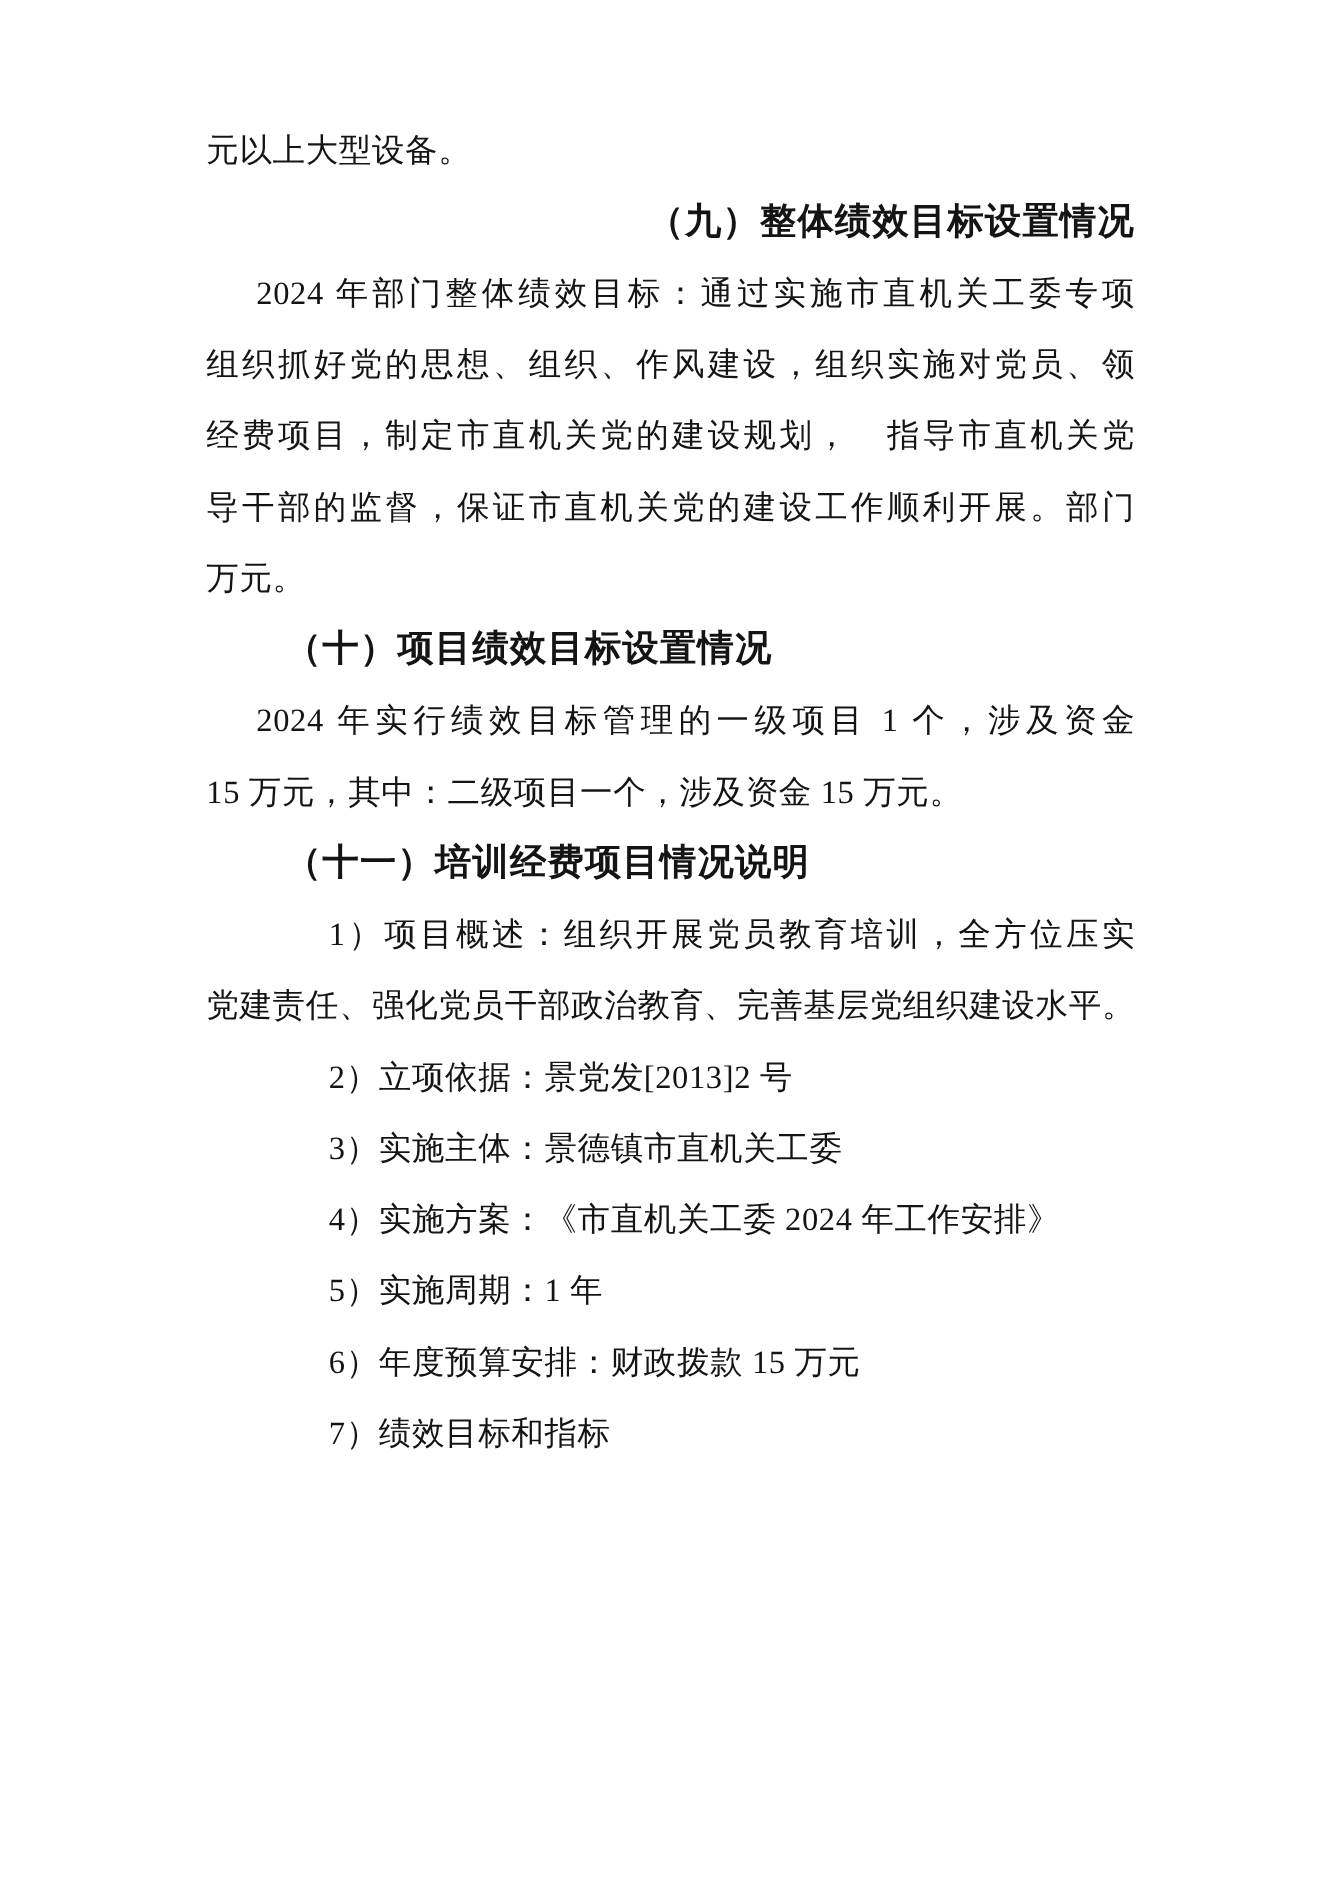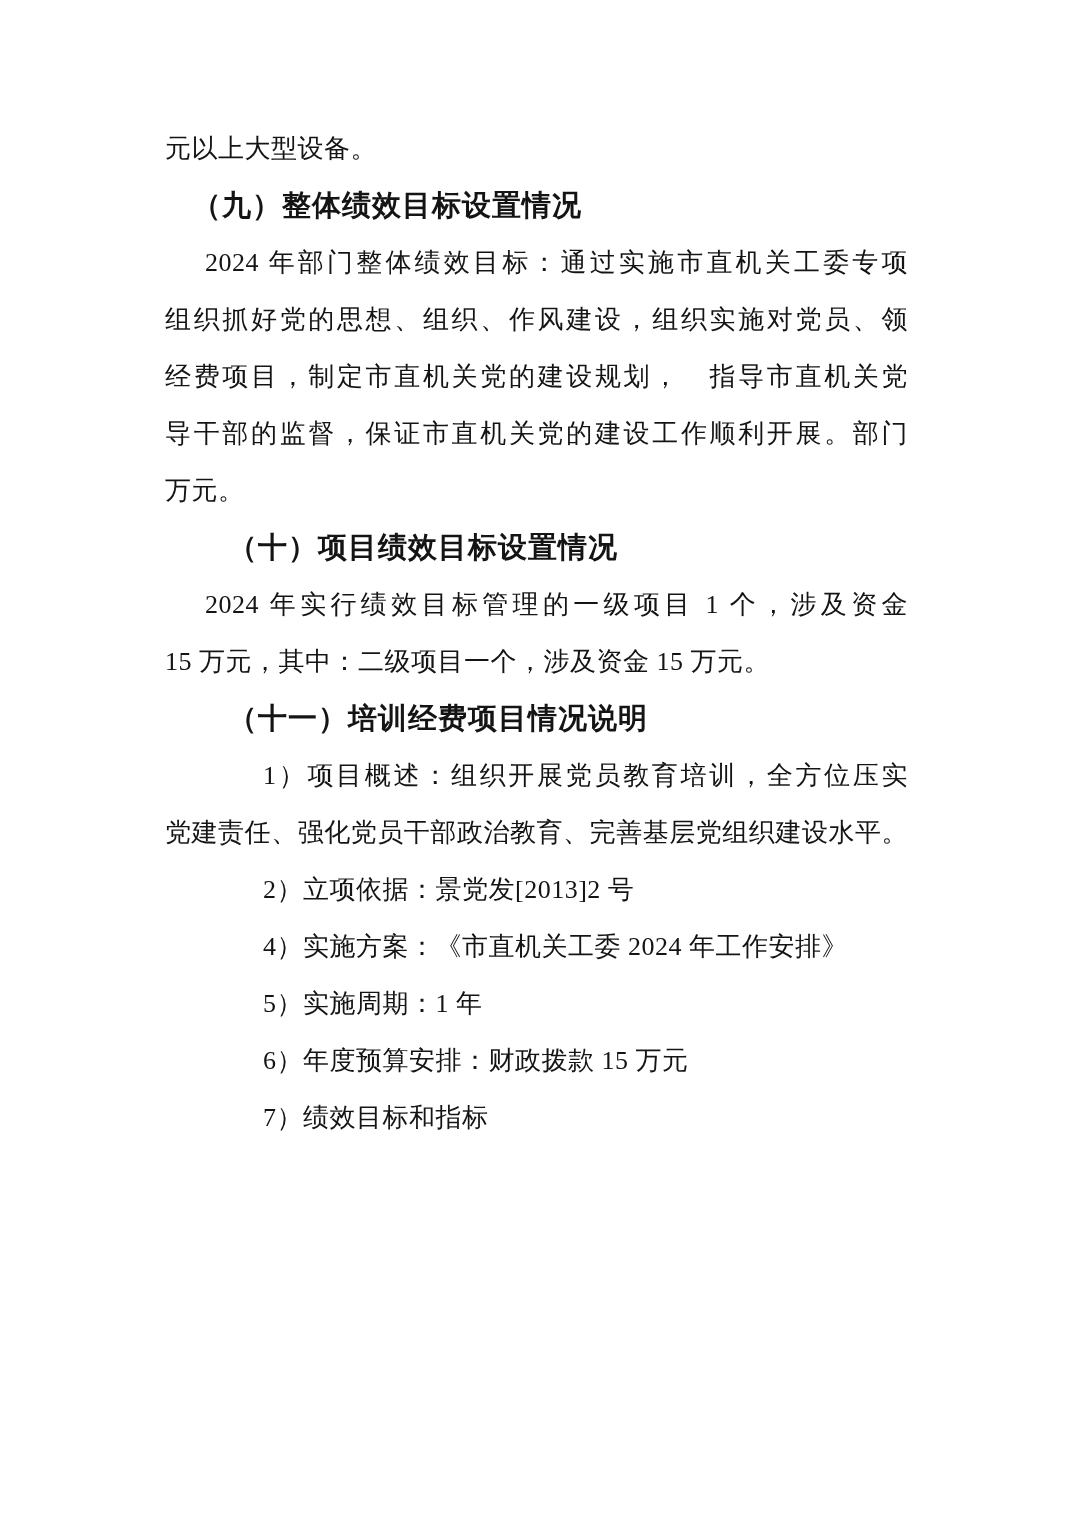--- a/index.html
+++ b/index.html
@@ -7,21 +7,21 @@
     padding: 0;
     background: #ffffff;
   }
   .page {
     position: relative;
     width: 1074px;
     height: 1312px;
     margin: 0 auto;
     background: #ffffff;
     box-sizing: border-box;
-    padding: 120px 166px 0 165px;
+    padding: 92px 166px 0 165px;
     font-family: "Liberation Serif", "DejaVu Serif", serif;
     color: #141414;
     overflow: hidden;
   }
   .line {
     font-size: 26px;
     line-height: 57px;
     height: 57px;
     white-space: nowrap;
     letter-spacing: 0.5px;
@@ -32,21 +32,21 @@
     text-align: justify;
     text-align-last: justify;
     text-justify: inter-character;
     overflow: hidden;
   }
   .h {
     font-weight: 700;
     font-size: 29px;
     letter-spacing: 1px;
   }
-  .ind-h9     { margin-left: 27px; }
+  .ind-h9     { margin-left: 39px; text-align: right; }
   .ind-h10    { margin-left: 63px; }
   .ind-first  { text-indent: 40px; font-family: Liberation Serif, serif; }
   .ind-item1  { margin-left: 55px; }
   .ind-item2  { margin-left: 98px; }
   .ind2-first { text-indent: 98px; }
   .page-number {
     position: absolute;
     left: 0;
     right: 0;
     top: 1402px;
@@ -68,19 +68,20 @@
   <div class="line fill">经费项目，制定市直机关党的建设规划，　指导市直机关党</div>
   <div class="line fill">导干部的监督，保证市直机关党的建设工作顺利开展。部门</div>
   <div class="line">万元。</div>
   <div class="line h ind-h10">（十）项目绩效目标设置情况</div>
   <div class="line fill ind-first">2024 年实行绩效目标管理的一级项目 1 个，涉及资金</div>
   <div class="line">15 万元，其中：二级项目一个，涉及资金 15 万元。</div>
   <div class="line h ind-h10">（十一）培训经费项目情况说明</div>
   <div class="line fill ind2-first">1）项目概述：组织开展党员教育培训，全方位压实</div>
   <div class="line fill">党建责任、强化党员干部政治教育、完善基层党组织建设水平。</div>
   <div class="line ind-item2">2）立项依据：景党发[2013]2 号</div>
+  <div class="line ind-item2">3）实施主体：景德镇市直机关工委</div>
   <div class="line ind-item2">4）实施方案：《市直机关工委 2024 年工作安排》</div>
   <div class="line ind-item2">5）实施周期：1 年</div>
   <div class="line ind-item2">6）年度预算安排：财政拨款 15 万元</div>
   <div class="line ind-item2">7）绩效目标和指标</div>
 
   <div class="page-number">17</div>
 </div>
 
 </body></html>

